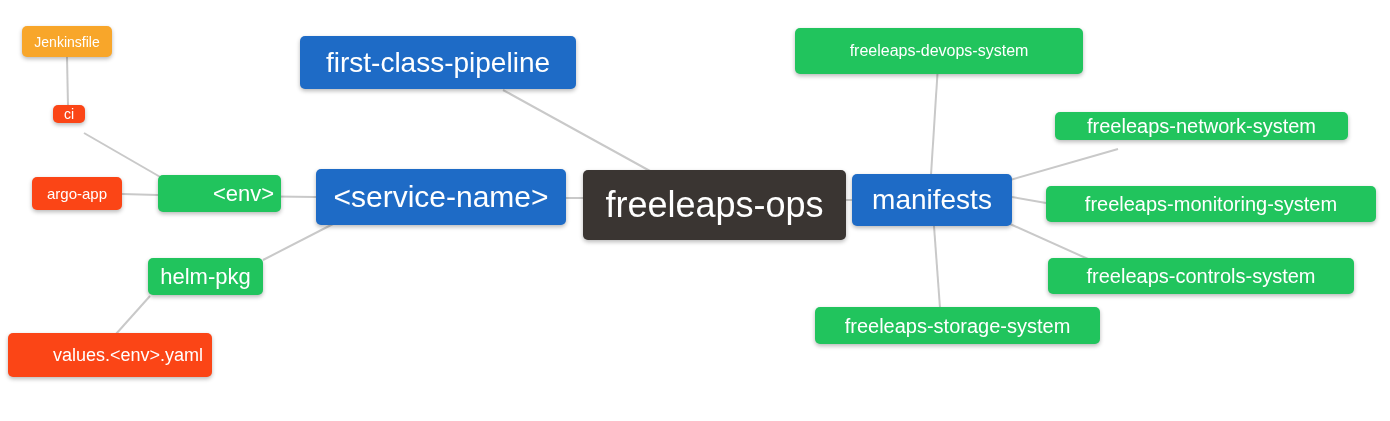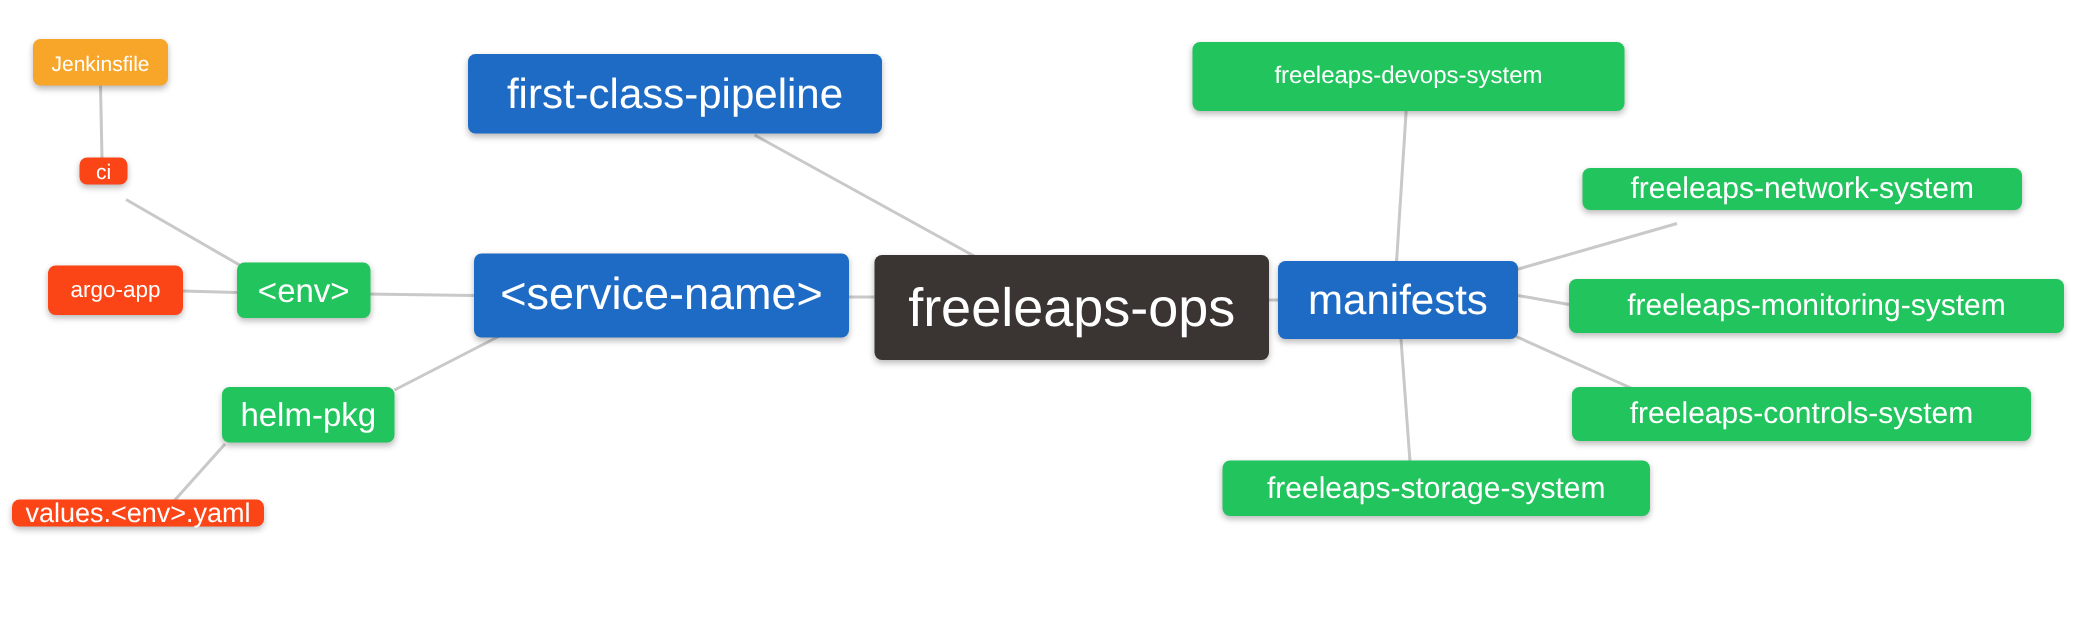--- a/index.html
+++ b/index.html
@@ -64,26 +64,26 @@
     <line class="edge" x1="938" y1="65" x2="931" y2="175"></line>
     <line class="edge" x1="1010" y1="180" x2="1118" y2="149"></line>
     <line class="edge" x1="1012" y1="197" x2="1046" y2="203"></line>
     <line class="edge" x1="1010" y1="224" x2="1088" y2="259"></line>
     <line class="edge" x1="934" y1="226" x2="940" y2="308"></line>
   </svg>
 
   <div class="node c-orange" style="left:22px;  top:26px;  width:90px;  height:31px; font-size:14px;">Jenkinsfile</div>
   <div class="node c-red" style="left:53px;  top:105px; width:32px;  height:18px; font-size:14px;">ci</div>
   <div class="node c-red" style="left:32px;  top:177px; width:90px;  height:33px; font-size:15px;">argo-app</div>
-  <div class="node c-green" style="left:158px; top:175px; width:89px;  height:37px; font-size:22px;">&lt;env&gt;</div>
+  <div class="node c-green" style="left:158px; top:175px; width:75px;  height:37px; font-size:22px;padding-left:48px;">&lt;env&gt;</div>
   <div class="node c-blue" style="left:316px; top:169px; width:250px; height:56px; font-size:30px;">&lt;service-name&gt;</div>
-  <div class="node c-blue" style="left:312px; top:36px;  width:276px; height:53px; font-size:28px;">first-class-pipeline</div>
+  <div class="node c-blue" style="left:300px; top:36px;  width:276px; height:53px; font-size:28px;">first-class-pipeline</div>
   <div class="node c-dark" style="left:583px; top:170px; width:263px; height:70px; font-size:36px;">freeleaps-ops</div>
   <div class="node c-blue" style="left:852px; top:174px; width:160px; height:52px; font-size:28px;">manifests</div>
   <div class="node c-green" style="left:795px; top:28px;  width:288px; height:46px; font-size:16px;">freeleaps-devops-system</div>
   <div class="node c-green" style="left:1055px;top:112px; width:293px; height:28px; font-size:20px;">freeleaps-network-system</div>
   <div class="node c-green" style="left:1046px;top:186px; width:330px; height:36px; font-size:20px;">freeleaps-monitoring-system</div>
   <div class="node c-green" style="left:1048px;top:258px; width:306px; height:36px; font-size:20px;">freeleaps-controls-system</div>
   <div class="node c-green" style="left:815px; top:307px; width:285px; height:37px; font-size:20px;">freeleaps-storage-system</div>
   <div class="node c-green" style="left:148px; top:258px; width:115px; height:37px; font-size:22px;">helm-pkg</div>
-  <div class="node c-red" style="left:8px;   top:333px; width:168px; height:18px; font-size:18px;">values.&lt;env&gt;.yaml</div>
+  <div class="node c-red" style="left:8px;   top:333px; width:168px; height:44px; font-size:18px;padding-left:36px;">values.&lt;env&gt;.yaml</div>
 
 </div>
 
 </body></html>

